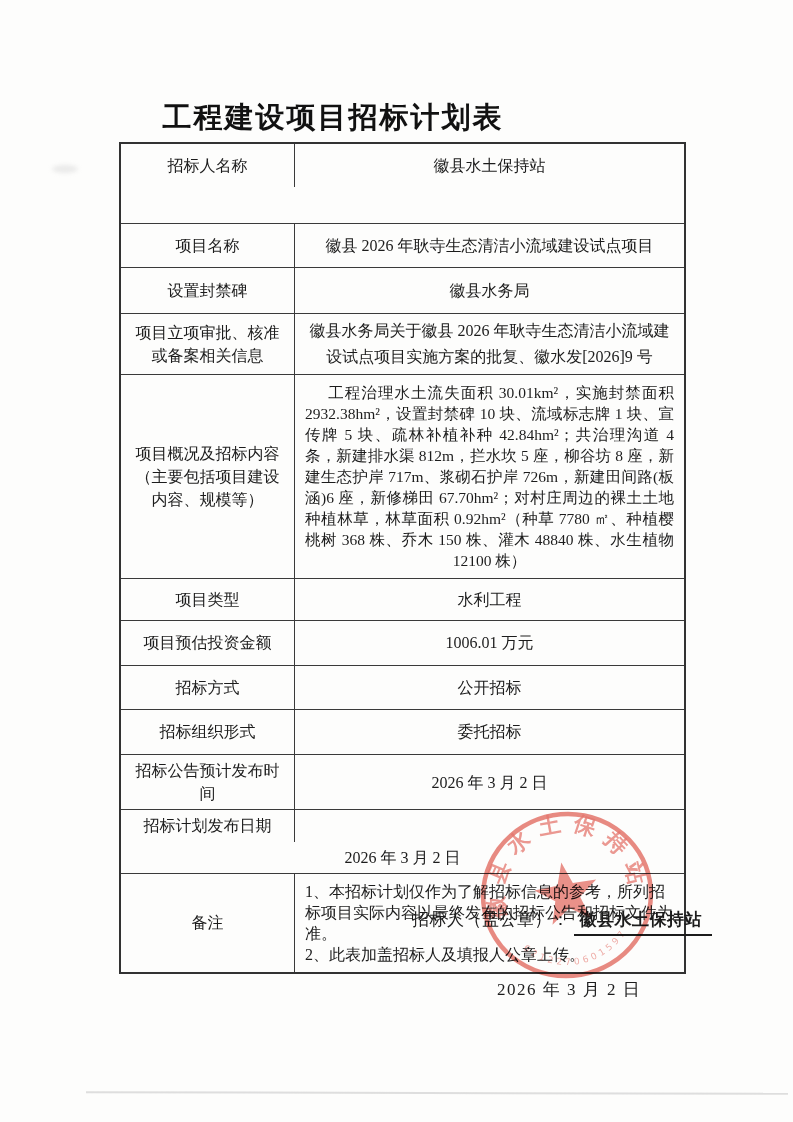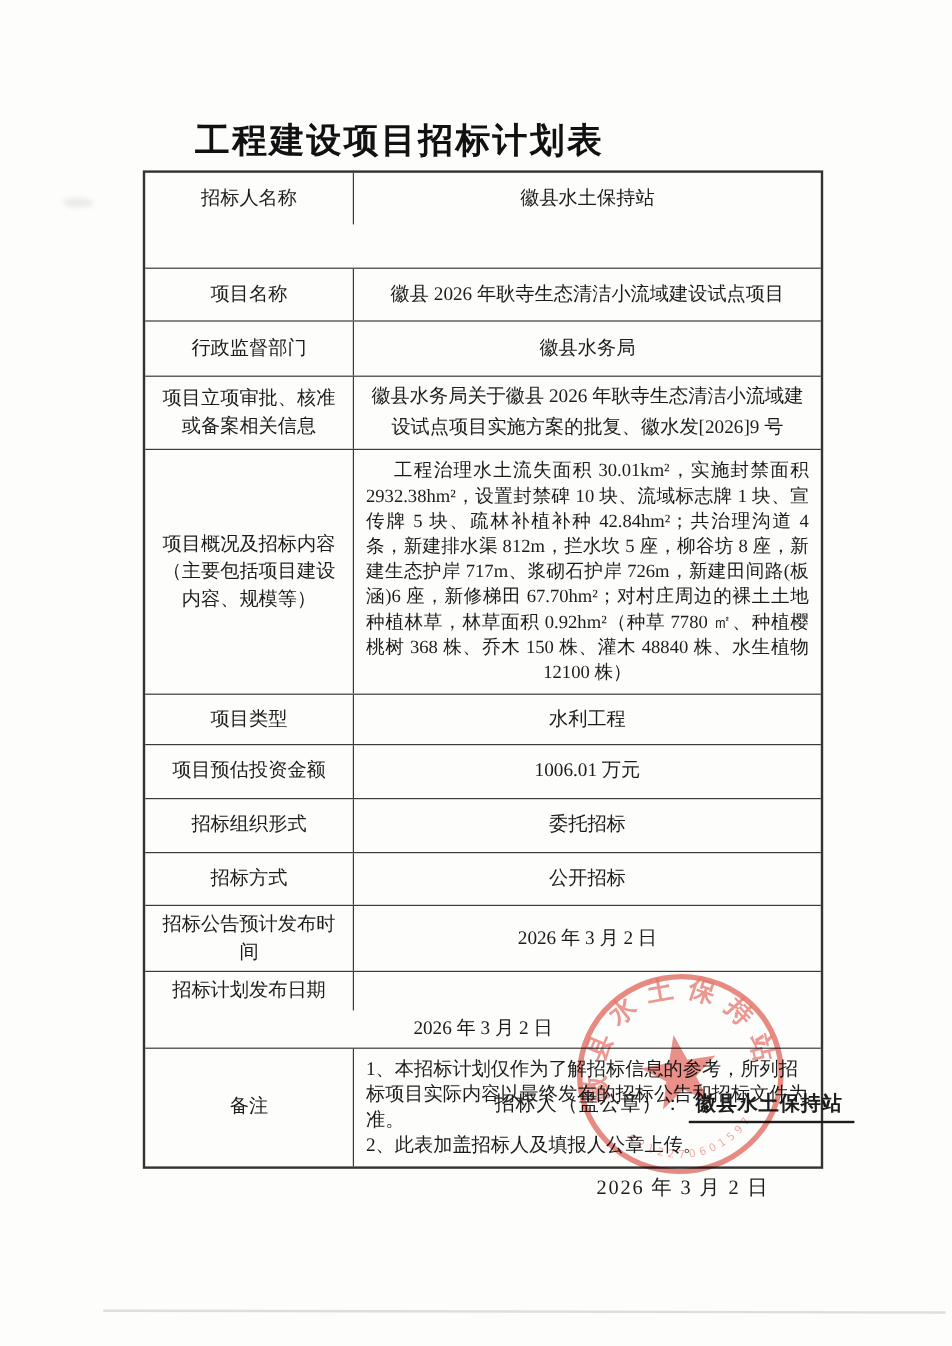--- a/index.html
+++ b/index.html
@@ -146,21 +146,21 @@
     <div class="cl">招标人名称</div>
     <div class="cr">徽县水土保持站</div>
   </div>
 
   <div class="trow r2">
     <div class="cl">项目名称</div>
     <div class="cr">徽县 2026 年耿寺生态清洁小流域建设试点项目</div>
   </div>
 
   <div class="trow r3">
-    <div class="cl">行政监督部门</div>
+    <div class="cl">设置封禁碑</div>
     <div class="cr">徽县水务局</div>
   </div>
 
   <div class="trow r4">
     <div class="cl">项目立项审批、核准或备案相关信息</div>
     <div class="cr">徽县水务局关于徽县 2026 年耿寺生态清洁小流域建设试点项目实施方案的批复、徽水发[2026]9 号</div>
   </div>
 
   <div class="trow r5">
     <div class="cl">项目概况及招标内容（主要包括项目建设内容、规模等）</div>
@@ -170,28 +170,28 @@
   <div class="trow r6">
     <div class="cl">项目类型</div>
     <div class="cr">水利工程</div>
   </div>
 
   <div class="trow r7">
     <div class="cl">项目预估投资金额</div>
     <div class="cr">1006.01 万元</div>
   </div>
 
+  <div class="trow r9">
+    <div class="cl">招标方式</div>
+    <div class="cr">公开招标</div>
+  </div>
+
   <div class="trow r8">
     <div class="cl">招标组织形式</div>
     <div class="cr">委托招标</div>
-  </div>
-
-  <div class="trow r9">
-    <div class="cl">招标方式</div>
-    <div class="cr">公开招标</div>
   </div>
 
   <div class="trow r10">
     <div class="cl">招标公告预计发布时间</div>
     <div class="cr">2026 年 3 月 2 日</div>
   </div>
 
   <div class="trow r11">
     <div class="cl">招标计划发布日期</div>
     <div class="cr">2026 年 3 月 2 日</div>

